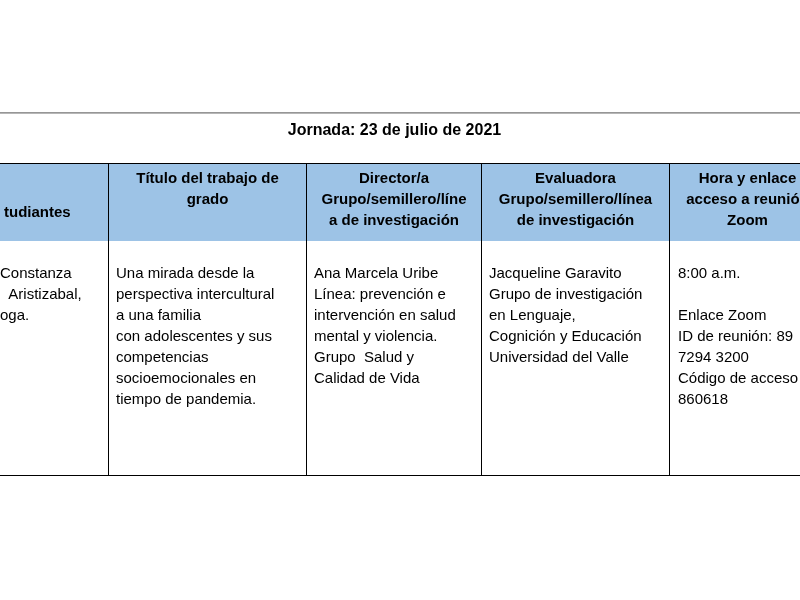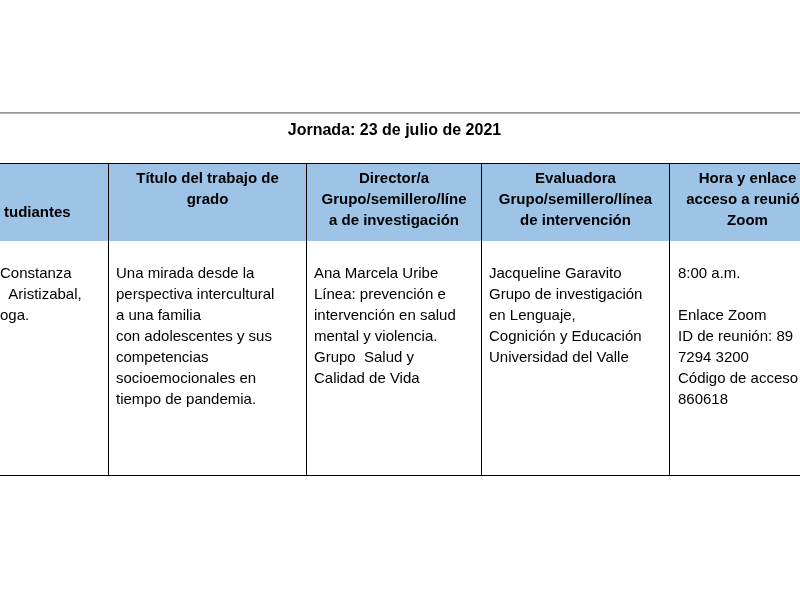--- a/index.html
+++ b/index.html
@@ -99,21 +99,21 @@
     <thead>
       <tr>
         <th class="th-est">tudiantes</th>
         <th>Título del trabajo de
 grado</th>
         <th>Director/a
 Grupo/semillero/líne
 a de investigación</th>
         <th>Evaluadora
 Grupo/semillero/línea
-de intervención</th>
+de investigación</th>
         <th class="th-hora">Hora y enlace
 acceso a reunión
 Zoom</th>
       </tr>
     </thead>
     <tbody>
       <tr>
         <td class="td-est">Constanza
   Aristizabal,
 oga.</td>

